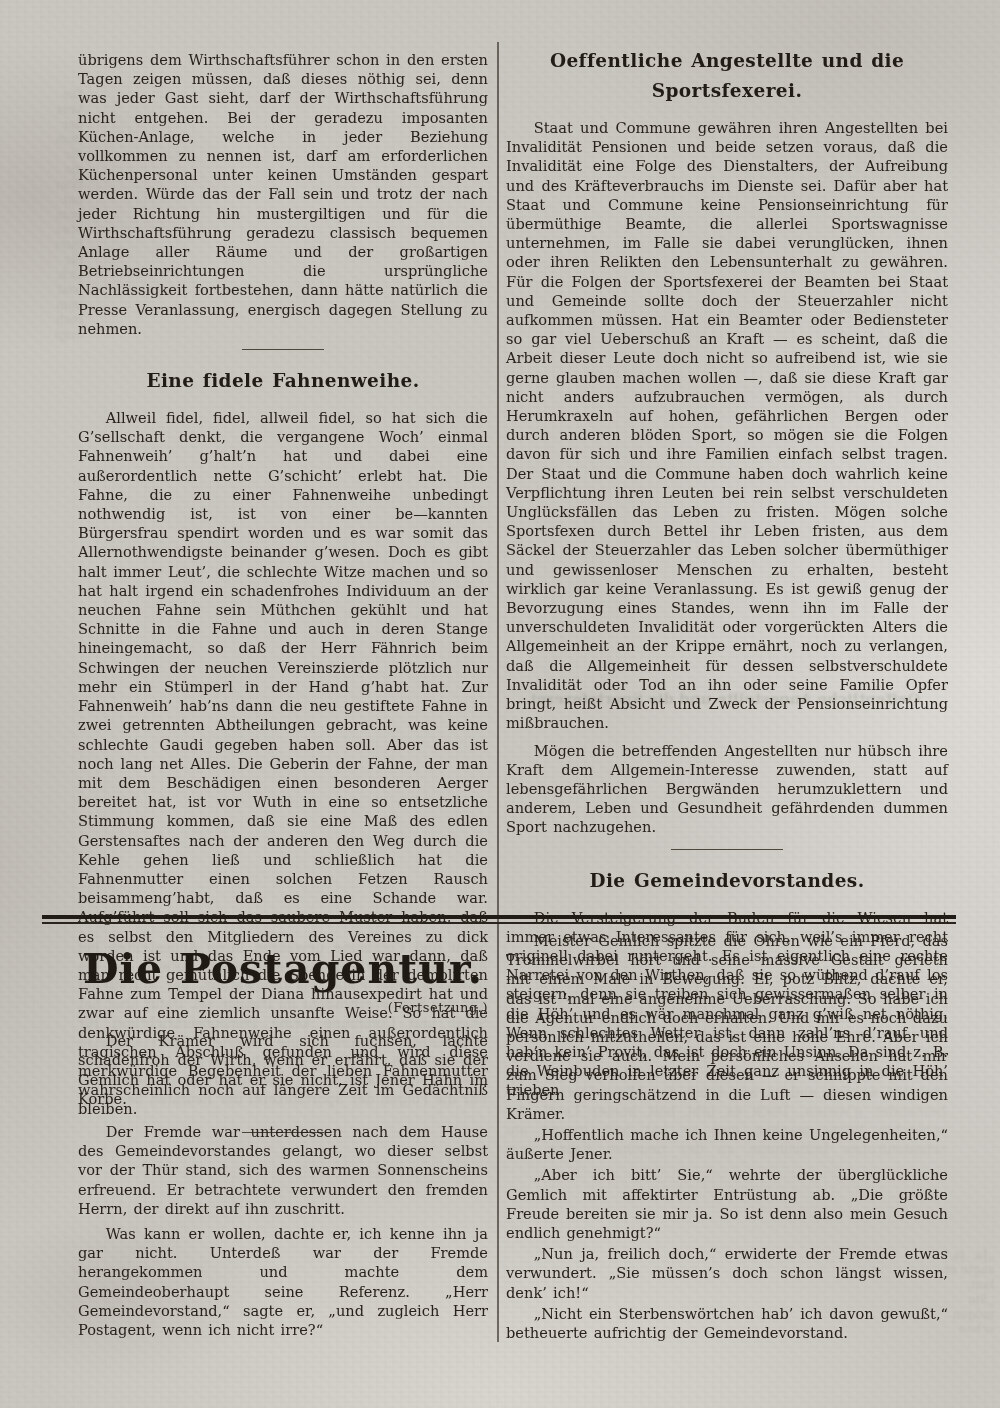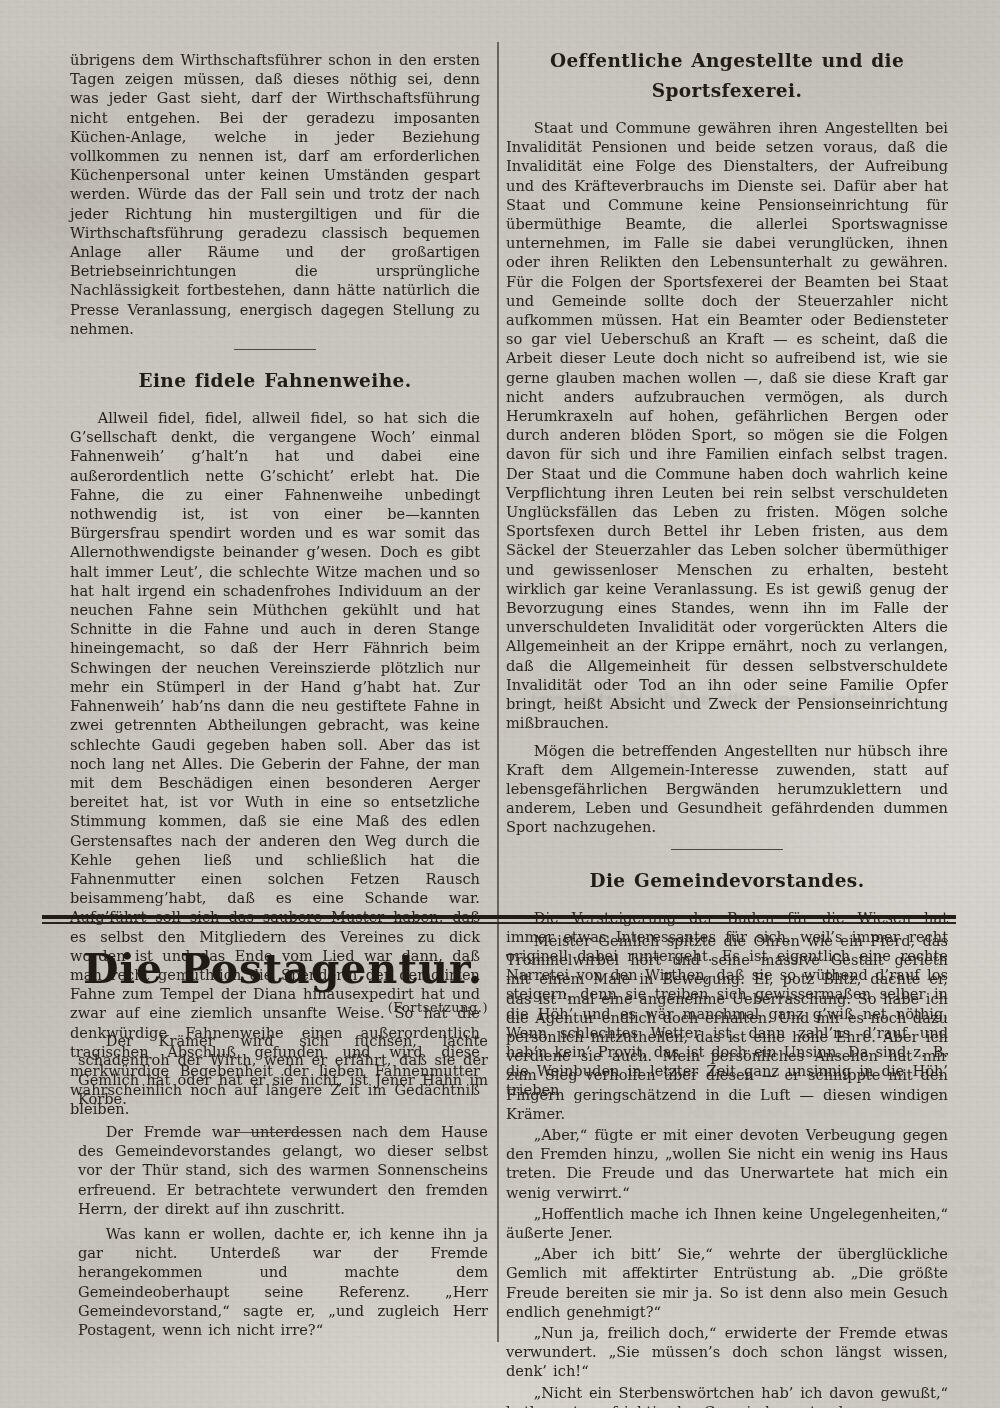--- a/index.html
+++ b/index.html
@@ -46,21 +46,21 @@
 
 <div class="ghost" style="left:56px;top:88px;width:27px;height:255px;opacity:.09;font-size:12px;line-height:15px;">Die Versteigerung der Buden für die Wiesen hat immer etwas Interessantes für sich, weil’s immer recht originell dabei runtergeht. Es ist eigentlich eine rechte Narretei von den Wirthen, daß sie so wüthend d’rauf los steigern, denn sie treiben sich gewissermaßen selber in die Höh’ und es wär manchmal ganz g’wiß net nöthig. Wenn schlechtes Wetter ist, dann zahl’ns d’rauf und hab’n kein’ Provit, das ist doch ein Unsinn. Da sind z. B. die Weinbuden in letzter Zeit ganz unsinnig in die Höh’ trieben</div>
 <div class="ghost bold" style="left:508px;top:686px;width:430px;height:58px;opacity:.15;font-size:15px;line-height:26px;">Oeffentliche Angestellte und die Sportsfexerei.</div>
 <div class="ghost" style="left:78px;top:938px;width:410px;height:175px;opacity:.08;">Staat und Commune gewähren ihren Angestellten bei Invalidität Pensionen und beide setzen voraus, daß die Invalidität eine Folge des Dienstalters, der Aufreibung und des Kräfteverbrauchs im Dienste sei. Dafür aber hat Staat und Commune keine Pensionseinrichtung für übermüthige Beamte, die allerlei Sportswagnisse unternehmen, im Falle sie dabei verunglücken, ihnen oder ihren Relikten den Lebensunterhalt zu gewähren. Für die Folgen der Sportsfexerei der Beamten bei Staat und Gemeinde sollte doch der Steuerzahler nicht aufkommen müssen. Hat ein Beamter oder Bediensteter so gar viel Ueberschuß an Kraft — es scheint, daß die Arbeit dieser Leute doch nicht so aufreibend ist, wie sie gerne glauben machen wollen —, daß sie diese Kraft gar nicht anders aufzubrauchen vermögen, als durch Herumkraxeln auf hohen, gefährlichen Bergen oder durch anderen blöden Sport, so mögen sie die Folgen davon für sich und ihre Familien einfach selbst tragen. Der Staat und die Commune haben doch wahrlich keine Verpflichtung ihren Leuten bei rein selbst verschuldeten Unglücksfällen das Leben zu fristen. Mögen solche Sportsfexen durch Bettel ihr Leben fristen, aus dem Säckel der Steuerzahler das Leben solcher übermüthiger und gewissenloser Menschen zu erhalten, besteht wirklich gar keine Veranlassung. Es ist gewiß genug der Bevorzugung eines Standes, wenn ihn im Falle der unverschuldeten Invalidität oder vorgerückten Alters die Allgemeinheit an der Krippe ernährt, noch zu verlangen, daß die Allgemeinheit für dessen selbstverschuldete Invalidität oder Tod an ihn oder seine Familie Opfer bringt, heißt Absicht und Zweck der Pensionseinrichtung mißbrauchen.</div>
 <div class="ghost" style="left:506px;top:988px;width:440px;height:175px;opacity:.055;">Allweil fidel, fidel, allweil fidel, so hat sich die G’sellschaft denkt, die vergangene Woch’ einmal Fahnenweih’ g’halt’n hat und dabei eine außerordentlich nette G’schicht’ erlebt hat. Die Fahne, die zu einer Fahnenweihe unbedingt nothwendig ist, ist von einer be—kannten Bürgersfrau spendirt worden und es war somit das Allernothwendigste beinander g’wesen. Doch es gibt halt immer Leut’, die schlechte Witze machen und so hat halt irgend ein schadenfrohes Individuum an der neuchen Fahne sein Müthchen gekühlt und hat Schnitte in die Fahne und auch in deren Stange hineingemacht, so daß der Herr Fähnrich beim Schwingen der neuchen Vereinszierde plötzlich nur mehr ein Stümperl in der Hand g’habt hat. Zur Fahnenweih’ hab’ns dann die neu gestiftete Fahne in zwei getrennten Abtheilungen gebracht, was keine schlechte Gaudi gegeben haben soll. Aber das ist noch lang net Alles. Die Geberin der Fahne, der man mit dem Beschädigen einen besonderen Aerger bereitet hat, ist vor Wuth in eine so entsetzliche Stimmung kommen, daß sie eine Maß des edlen Gerstensaftes nach der anderen den Weg durch die Kehle gehen ließ und schließlich hat die Fahnenmutter einen solchen Fetzen Rausch beisammeng’habt, daß es eine Schande war. Aufg’führt soll sich das saubere Muster haben, daß es selbst den Mitgliedern des Vereines zu dick worden ist und das Ende vom Lied war dann, daß man recht gemüthlich die Spenderin der demolirten Fahne zum Tempel der Diana hinausexpedirt hat und zwar auf eine ziemlich unsanfte Weise. So hat die denkwürdige Fahnenweihe einen außerordentlich tragischen Abschluß gefunden und wird diese merkwürdige Begebenheit der lieben Fahnenmutter wahrscheinlich noch auf längere Zeit im Gedächtniß bleiben.</div>
 <div class="ghost" style="left:944px;top:1248px;width:50px;height:84px;opacity:.11;font-size:12px;line-height:15px;">„Ja, ja,“ sagte er laut, „Sie mögen schon Recht haben, man besinnt sich nur nicht gleich auf Alles. Was die Agentur betrifft, so wird sie der Gemeindevorstand haben, an den müssen Sie sich wenden.“</div>
 
 <div class="col-divider"></div>
 <div class="main-rule"></div>
 
-<div class="col" style="left:70px;top:50px;width:410px;">
+<div class="col" style="left:78px;top:50px;width:410px;">
   <p class="noindent">übrigens dem Wirthschaftsführer schon in den ersten Tagen zeigen müssen, daß dieses nöthig sei, denn was jeder Gast sieht, darf der Wirthschaftsführung nicht entgehen. Bei der geradezu imposanten Küchen-Anlage, welche in jeder Beziehung vollkommen zu nennen ist, darf am erforderlichen Küchenpersonal unter keinen Umständen gespart werden. Würde das der Fall sein und trotz der nach jeder Richtung hin mustergiltigen und für die Wirthschaftsführung geradezu classisch bequemen Anlage aller Räume und der großartigen Betriebseinrichtungen die ursprüngliche Nachlässigkeit fortbestehen, dann hätte natürlich die Presse Veranlassung, energisch dagegen Stellung zu nehmen.</p>
   <div class="short-divider"></div>
   <h2 class="section-heading" style="margin-top:16px;">Eine fidele Fahnenweihe.</h2>
   <p>Allweil fidel, fidel, allweil fidel, so hat sich die G’sellschaft denkt, die vergangene Woch’ einmal Fahnenweih’ g’halt’n hat und dabei eine außerordentlich nette G’schicht’ erlebt hat. Die Fahne, die zu einer Fahnenweihe unbedingt nothwendig ist, ist von einer be—kannten Bürgersfrau spendirt worden und es war somit das Allernothwendigste beinander g’wesen. Doch es gibt halt immer Leut’, die schlechte Witze machen und so hat halt irgend ein schadenfrohes Individuum an der neuchen Fahne sein Müthchen gekühlt und hat Schnitte in die Fahne und auch in deren Stange hineingemacht, so daß der Herr Fähnrich beim Schwingen der neuchen Vereinszierde plötzlich nur mehr ein Stümperl in der Hand g’habt hat. Zur Fahnenweih’ hab’ns dann die neu gestiftete Fahne in zwei getrennten Abtheilungen gebracht, was keine schlechte Gaudi gegeben haben soll. Aber das ist noch lang net Alles. Die Geberin der Fahne, der man mit dem Beschädigen einen besonderen Aerger bereitet hat, ist vor Wuth in eine so entsetzliche Stimmung kommen, daß sie eine Maß des edlen Gerstensaftes nach der anderen den Weg durch die Kehle gehen ließ und schließlich hat die Fahnenmutter einen solchen Fetzen Rausch beisammeng’habt, daß es eine Schande war. Aufg’führt soll sich das saubere Muster haben, daß es selbst den Mitgliedern des Vereines zu dick worden ist und das Ende vom Lied war dann, daß man recht gemüthlich die Spenderin der demolirten Fahne zum Tempel der Diana hinausexpedirt hat und zwar auf eine ziemlich unsanfte Weise. So hat die denkwürdige Fahnenweihe einen außerordentlich tragischen Abschluß gefunden und wird diese merkwürdige Begebenheit der lieben Fahnenmutter wahrscheinlich noch auf längere Zeit im Gedächtniß bleiben.</p>
   <div class="short-divider" style="margin-top:13px;"></div>
 </div>
 
 <div class="col" style="left:78px;top:938px;width:410px;">
   <h1 class="story-title">Die Postagentur.</h1>
   <div class="story-note">(Fortsetzung.)</div>
@@ -73,19 +73,18 @@
   <h2 class="section-heading">Oeffentliche Angestellte und die Sportsfexerei.</h2>
   <p style="margin-bottom:8px;">Staat und Commune gewähren ihren Angestellten bei Invalidität Pensionen und beide setzen voraus, daß die Invalidität eine Folge des Dienstalters, der Aufreibung und des Kräfteverbrauchs im Dienste sei. Dafür aber hat Staat und Commune keine Pensionseinrichtung für übermüthige Beamte, die allerlei Sportswagnisse unternehmen, im Falle sie dabei verunglücken, ihnen oder ihren Relikten den Lebensunterhalt zu gewähren. Für die Folgen der Sportsfexerei der Beamten bei Staat und Gemeinde sollte doch der Steuerzahler nicht aufkommen müssen. Hat ein Beamter oder Bediensteter so gar viel Ueberschuß an Kraft — es scheint, daß die Arbeit dieser Leute doch nicht so aufreibend ist, wie sie gerne glauben machen wollen —, daß sie diese Kraft gar nicht anders aufzubrauchen vermögen, als durch Herumkraxeln auf hohen, gefährlichen Bergen oder durch anderen blöden Sport, so mögen sie die Folgen davon für sich und ihre Familien einfach selbst tragen. Der Staat und die Commune haben doch wahrlich keine Verpflichtung ihren Leuten bei rein selbst verschuldeten Unglücksfällen das Leben zu fristen. Mögen solche Sportsfexen durch Bettel ihr Leben fristen, aus dem Säckel der Steuerzahler das Leben solcher übermüthiger und gewissenloser Menschen zu erhalten, besteht wirklich gar keine Veranlassung. Es ist gewiß genug der Bevorzugung eines Standes, wenn ihn im Falle der unverschuldeten Invalidität oder vorgerückten Alters die Allgemeinheit an der Krippe ernährt, noch zu verlangen, daß die Allgemeinheit für dessen selbstverschuldete Invalidität oder Tod an ihn oder seine Familie Opfer bringt, heißt Absicht und Zweck der Pensionseinrichtung mißbrauchen.</p>
   <p>Mögen die betreffenden Angestellten nur hübsch ihre Kraft dem Allgemein-Interesse zuwenden, statt auf lebensgefährlichen Bergwänden herumzuklettern und anderem, Leben und Gesundheit gefährdenden dummen Sport nachzugehen.</p>
   <div class="short-divider wide" style="margin:12px auto 16px auto;"></div>
   <h2 class="section-heading">Die Gemeindevorstandes.</h2>
   <p>Die Versteigerung der Buden für die Wiesen hat immer etwas Interessantes für sich, weil’s immer recht originell dabei runtergeht. Es ist eigentlich eine rechte Narretei von den Wirthen, daß sie so wüthend d’rauf los steigern, denn sie treiben sich gewissermaßen selber in die Höh’ und es wär manchmal ganz g’wiß net nöthig. Wenn schlechtes Wetter ist, dann zahl’ns d’rauf und hab’n kein’ Provit, das ist doch ein Unsinn. Da sind z. B. die Weinbuden in letzter Zeit ganz unsinnig in die Höh’ trieben</p>
 </div>
 
 <div class="col" style="left:506px;top:931px;width:442px;">
   <p>Meister Gemlich spitzte die Ohren wie ein Pferd, das Trommelwirbel hört und seine massive Gestalt gerieth mit einem Male in Bewegung. Ei, potz Blitz, dachte er, das ist ’mal eine angenehme Ueberraschung. So habe ich die Agentur endlich doch erhalten. Und mir es noch dazu persönlich mitzutheilen, das ist eine hohe Ehre. Aber ich verdiene sie auch. Mein persönliches Ansehen hat mir zum Sieg verholfen über diesen — er schnippte mit den Fingern geringschätzend in die Luft — diesen windigen Krämer.</p>
-  <p>„Aber,“ fügte er mit einer devoten Verbeugung gegen den Fremden hinzu, „wollen Sie nicht ein wenig ins Haus treten. Die Freude und das Unerwartete hat mich ein wenig verwirrt.“</p>
   <p>„Hoffentlich mache ich Ihnen keine Ungelegenheiten,“ äußerte Jener.</p>
   <p>„Aber ich bitt’ Sie,“ wehrte der überglückliche Gemlich mit affektirter Entrüstung ab. „Die größte Freude bereiten sie mir ja. So ist denn also mein Gesuch endlich genehmigt?“</p>
   <p>„Nun ja, freilich doch,“ erwiderte der Fremde etwas verwundert. „Sie müssen’s doch schon längst wissen, denk’ ich!“</p>
   <p>„Nicht ein Sterbenswörtchen hab’ ich davon gewußt,“ betheuerte aufrichtig der Gemeindevorstand.</p>
 
 </div>
 
 </body></html>

